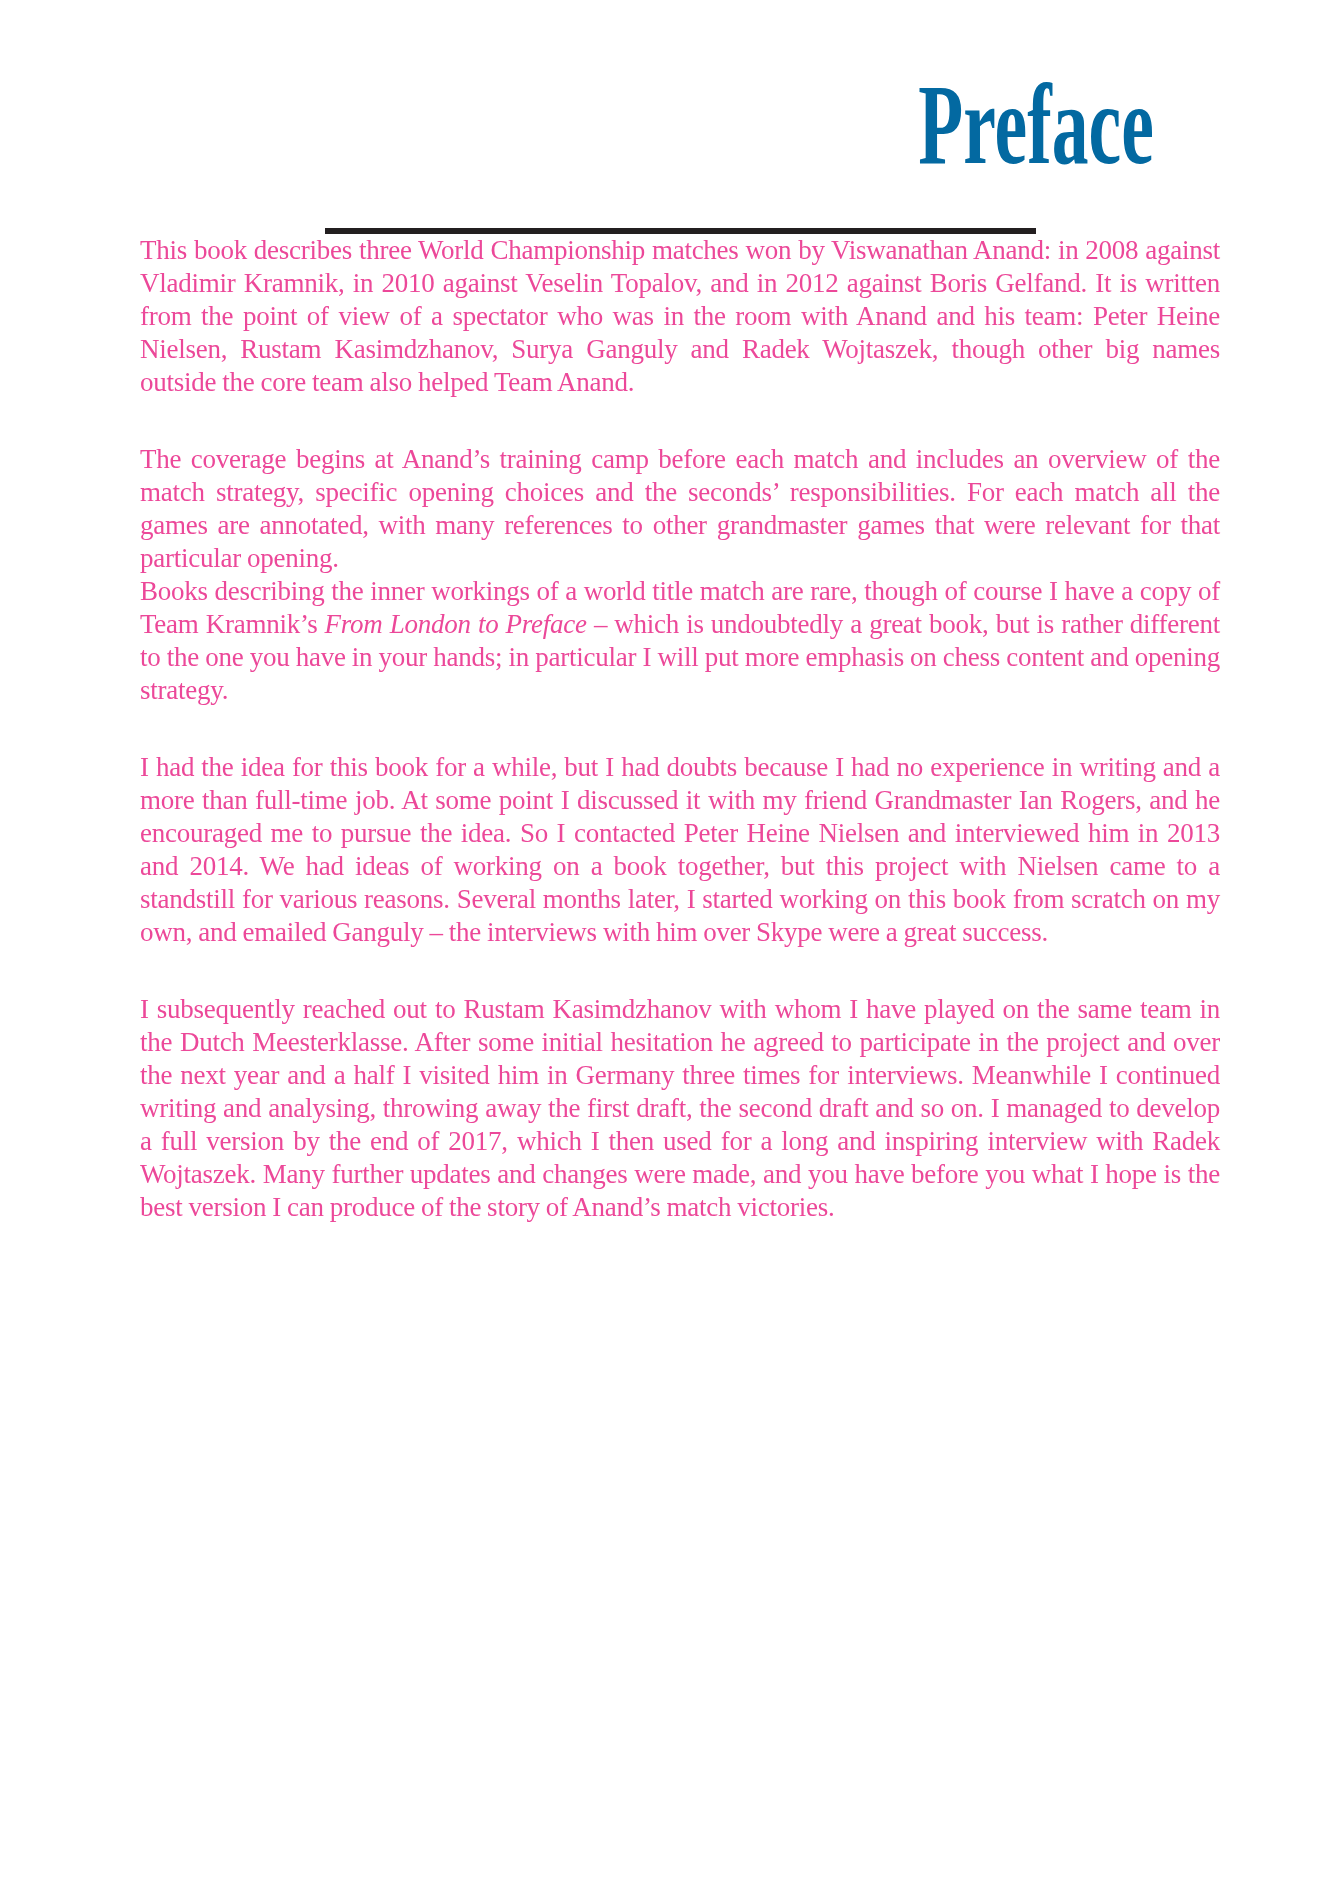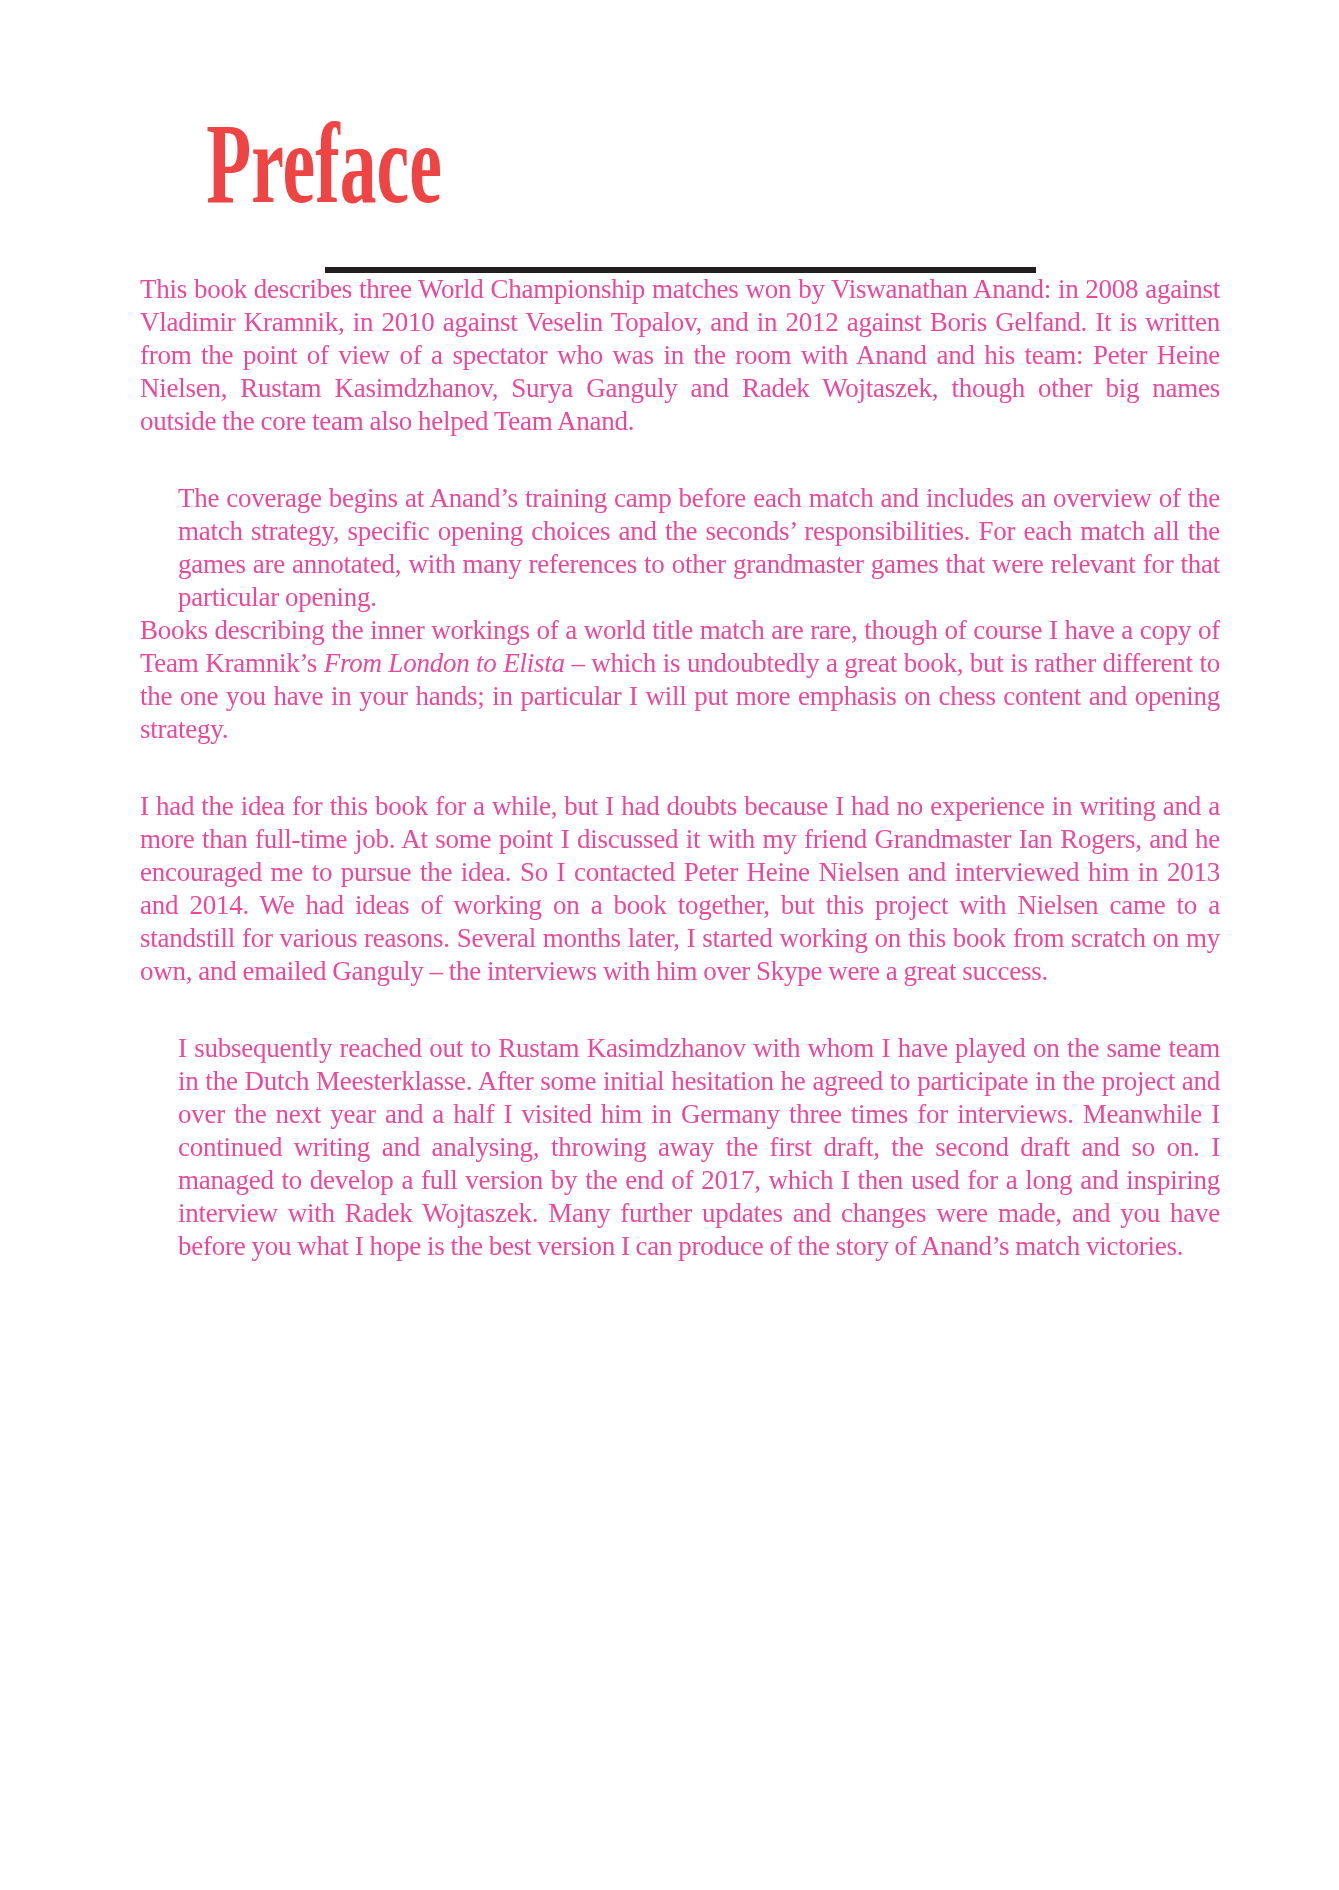--- a/index.html
+++ b/index.html
@@ -14,25 +14,25 @@
     font-family: "Liberation Serif", serif;
     color: #1f1f1f;
     overflow: hidden;
   }
   .page {
     width: 1080px;
     margin-left: 140px;
   }
   
   .book-title {
-    margin-top: 104px;
+    margin-top: 65px;
     font-size: 115px;
     line-height: 120px;
-    text-align: left;
-    color: #ef4444;
+    text-align: right;
+    color: #0369a1;
     white-space: nowrap;
   }
   .book-title .condense {
     display: inline-block;
     transform: scaleX(0.64);
     transform-origin: 50% 50%;
     font-weight: bold;
   }
   .title-rule {
     width: 711px;
@@ -63,21 +63,20 @@
     margin: 0 0 44px 0;
     font-size: 27px;
     line-height: 33px;
     letter-spacing: -0.25px;
     word-spacing: -0.5px;
     text-align: justify;
     color: #ec4899;
   }
   .paragraphs p:last-child {
     margin-bottom: 0;
-    margin-left: 38px;
   }
   .paragraphs em {
     font-style: italic;
   }
 </style>
 </head>
 <body>
 
 <div class="page">
 
@@ -88,18 +87,18 @@
   <div class="title-rule"></div>
 
 
   <div class="paragraphs">
       <p><span>This book describes three World Championship matches won by Viswanathan Anand: in 2008 against Vladimir Kramnik, in 2010 against Veselin Topalov, and in 2012 against Boris Gelfand. It is written from the point of view of a spectator who was in the room with Anand and his team: Peter Heine Nielsen, Rustam Kasimdzhanov, Surya Ganguly and Radek Wojtaszek, though other big names outside the core team also helped Team Anand.</span></p>
       <p><span>The coverage begins at Anand’s training camp before each match and includes an overview of the match strategy, specific opening choices and the seconds’ responsibilities. For each match all the games are annotated, with many references to other grandmaster games that were relevant for that particular opening.</span></p>
     </div>
 
 
   <div class="paragraphs">
-      <p><span>Books describing the inner workings of a world title match are rare, though of course I have a copy of Team Kramnik’s </span><em>From London to Elista</em><span> – which is undoubtedly a great book, but is rather different to the one you have in your hands; in particular I will put more emphasis on chess content and opening strategy.</span></p>
+      <p><span>Books describing the inner workings of a world title match are rare, though of course I have a copy of Team Kramnik’s </span><em>From London to Preface</em><span> – which is undoubtedly a great book, but is rather different to the one you have in your hands; in particular I will put more emphasis on chess content and opening strategy.</span></p>
       <p><span>I had the idea for this book for a while, but I had doubts because I had no experience in writing and a more than full-time job. At some point I discussed it with my friend Grandmaster Ian Rogers, and he encouraged me to pursue the idea. So I contacted Peter Heine Nielsen and interviewed him in 2013 and 2014. We had ideas of working on a book together, but this project with Nielsen came to a standstill for various reasons. Several months later, I started working on this book from scratch on my own, and emailed Ganguly – the interviews with him over Skype were a great success.</span></p>
       <p><span>I subsequently reached out to Rustam Kasimdzhanov with whom I have played on the same team in the Dutch Meesterklasse. After some initial hesitation he agreed to participate in the project and over the next year and a half I visited him in Germany three times for interviews. Meanwhile I continued writing and analysing, throwing away the first draft, the second draft and so on. I managed to develop a full version by the end of 2017, which I then used for a long and inspiring interview with Radek Wojtaszek. Many further updates and changes were made, and you have before you what I hope is the best version I can produce of the story of Anand’s match victories.</span></p>
     </div>
 
 </div>
 
 </body></html>

